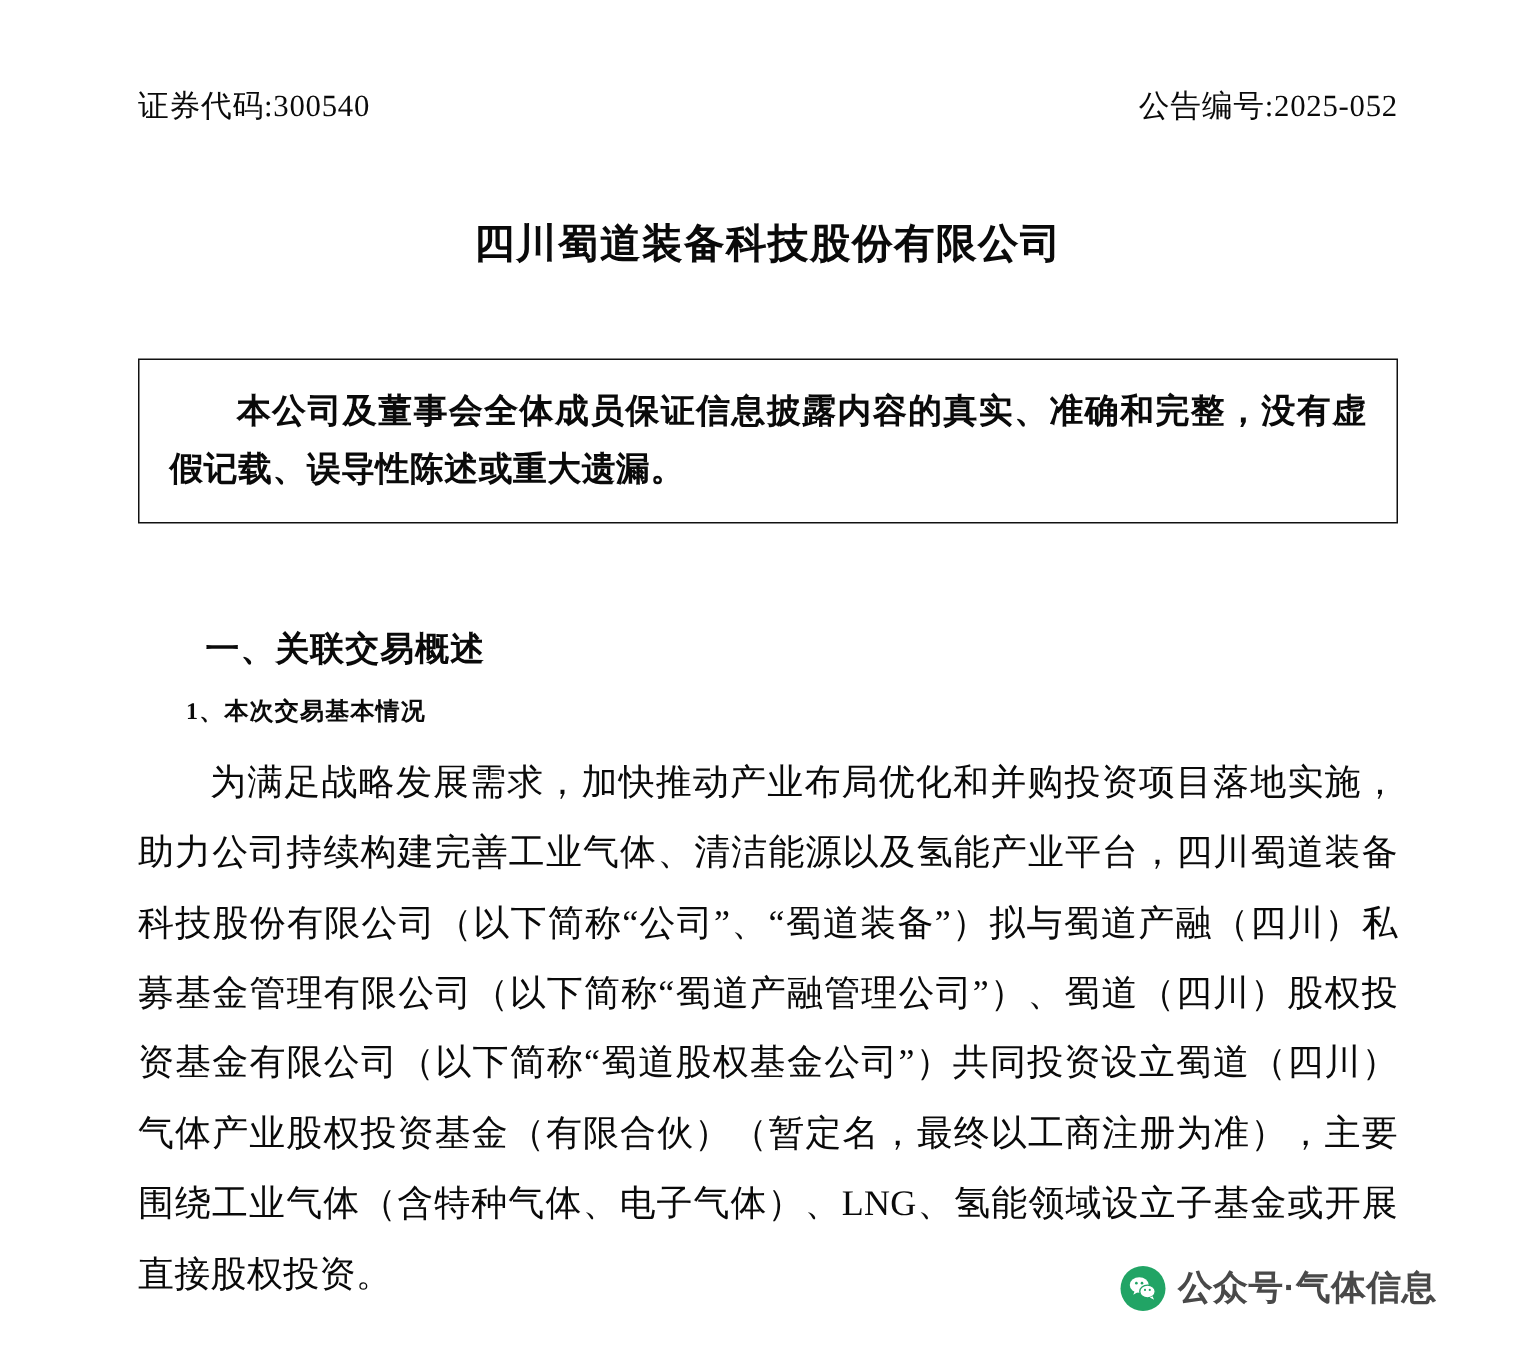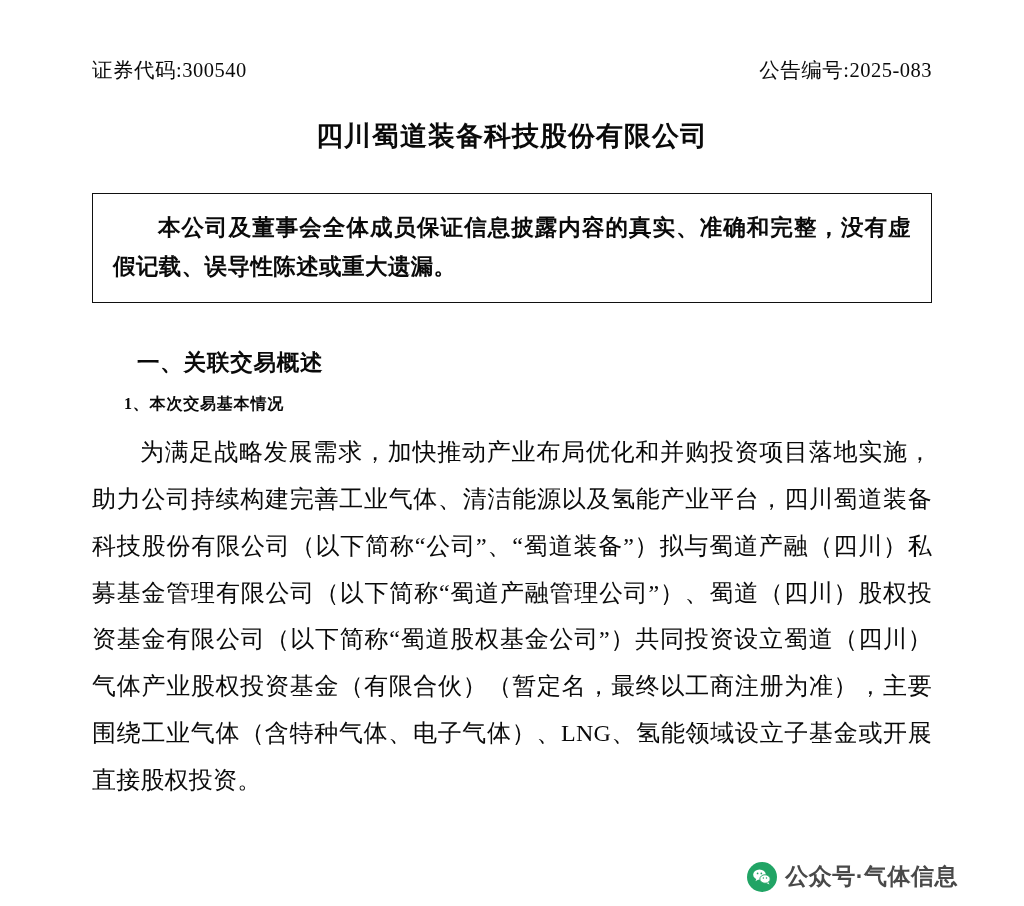--- a/index.html
+++ b/index.html
@@ -43,56 +43,56 @@
     flex: 0 0 auto;
     margin-left: 100px;
   }
   .header-row .hitem.num {
     flex: 0 0 auto;
     margin-left: auto;
   }
 
   
   .title-block {
-    margin-top: 32px;
+    margin-top: 58px;
     text-align: center;
   }
   .title-main {
     font-size: 27px;
     font-weight: bold;
     letter-spacing: 1px;
     line-height: 1.5;
   }
   .title-sub {
     font-size: 27px;
     font-weight: bold;
     letter-spacing: 1px;
     line-height: 1.5;
     margin-top: 18px;
   }
 
   
   .notice-box {
-    margin-top: 36px;
+    margin-top: 56px;
     border: 1.5px solid #111;
     padding: 14px 20px 16px 20px;
     box-sizing: border-box;
   }
   .notice-text {
     font-size: 22.5px;
     font-weight: bold;
     line-height: 1.75;
     text-indent: 2em;
     letter-spacing: 0.4px;
     text-align: justify;
   }
 
   
   .section-h1 {
-    margin-top: 44px;
+    margin-top: 68px;
     font-size: 22.5px;
     font-weight: bold;
     text-indent: 2em;
     letter-spacing: 0.8px;
   }
   .section-h2 {
     margin-top: 16px;
     font-size: 16px;
     font-weight: bold;
     text-indent: 2em;
@@ -105,21 +105,21 @@
     line-height: 1.95;
     text-indent: 2em;
     letter-spacing: 0.2px;
     text-align: justify;
   }
 
   
   .watermark {
     position: absolute;
     right: 66px;
-    bottom: 14px;
+    bottom: 32px;
     display: flex;
     align-items: center;
     gap: 8px;
     opacity: 0.92;
   }
   .wm-icon {
     width: 30px;
     height: 30px;
     border-radius: 50%;
     background: #0f9d58;
@@ -136,21 +136,21 @@
     letter-spacing: 0.5px;
   }
 </style>
 </head>
 <body>
 
 <div class="page">
 
   <div class="header-row">
     <div class="hitem code">证券代码:300540</div>
-    <div class="hitem num">公告编号:2025-083</div>
+    <div class="hitem num">公告编号:2025-052</div>
   </div>
 
   <div class="title-block">
     <div class="title-main">四川蜀道装备科技股份有限公司</div>
   </div>
 
   <div class="notice-box">
     <div class="notice-text">本公司及董事会全体成员保证信息披露内容的真实、准确和完整，没有虚假记载、误导性陈述或重大遗漏。</div>
   </div>
 

